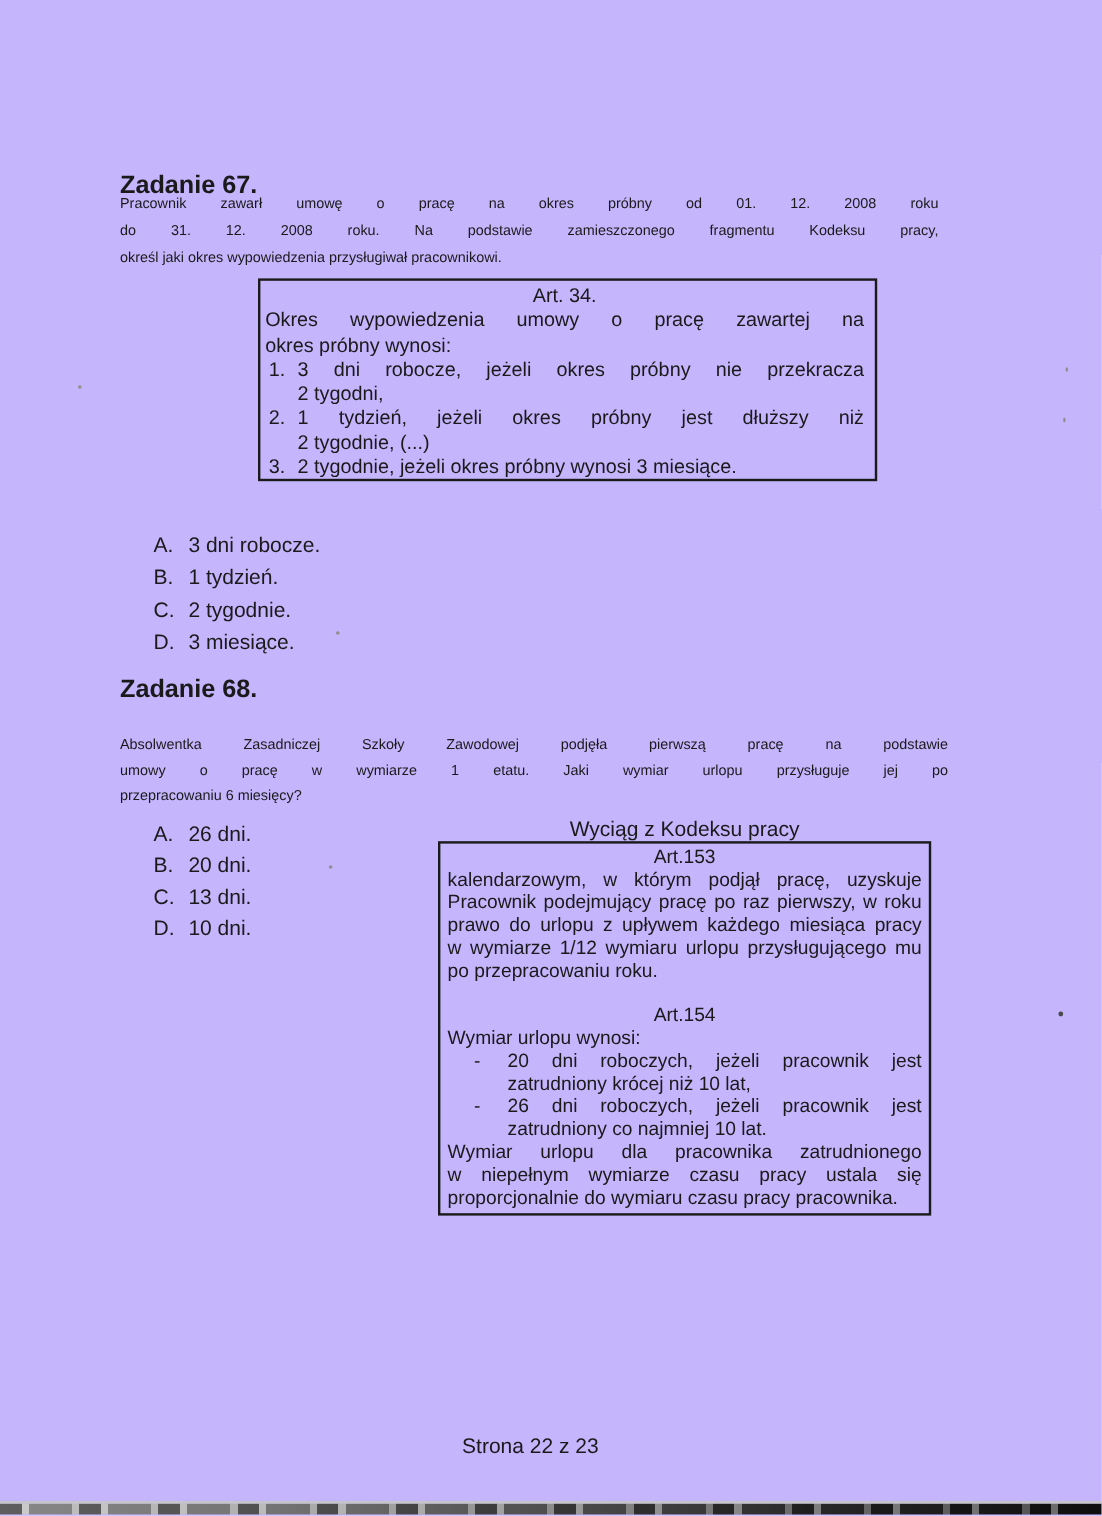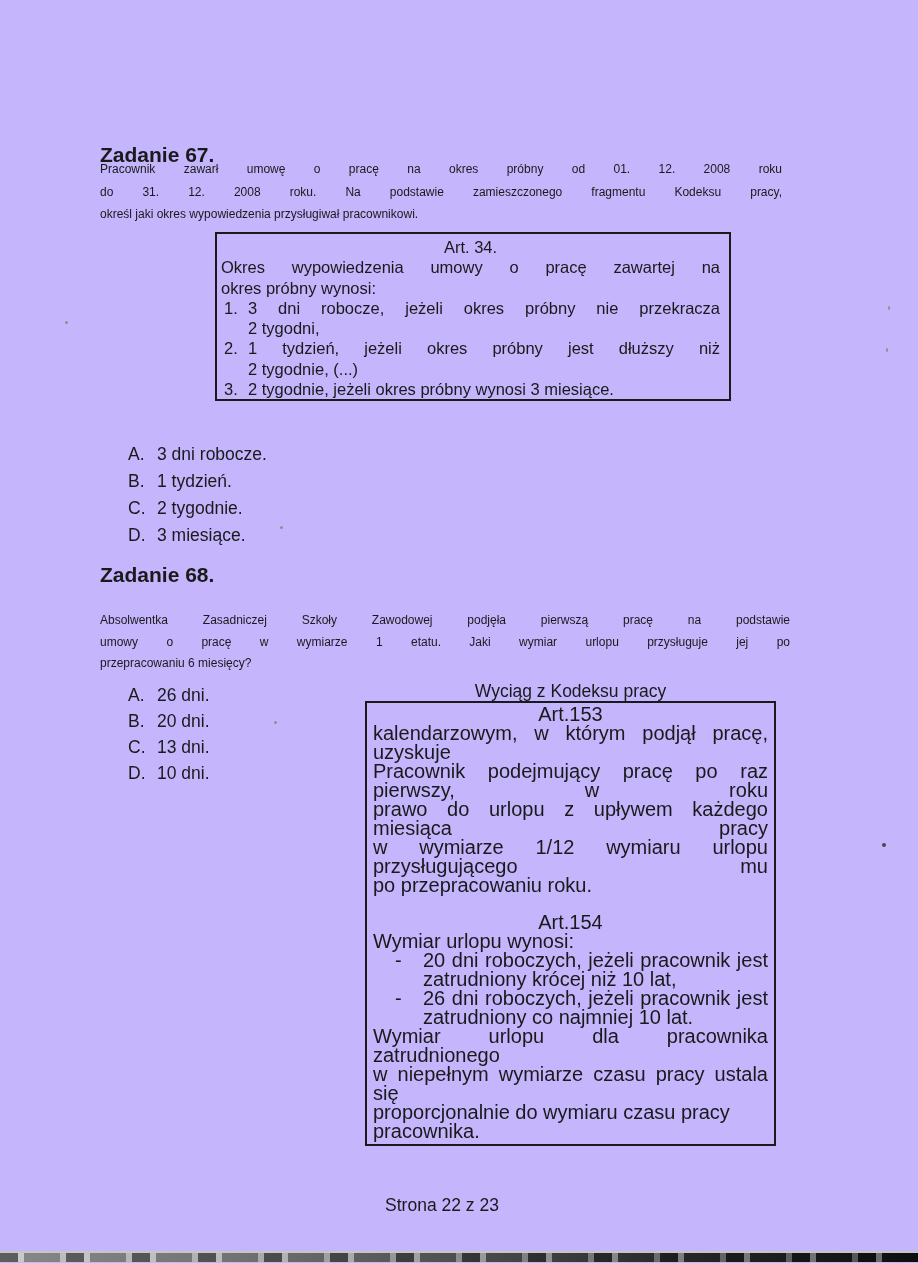--- a/index.html
+++ b/index.html
@@ -34,21 +34,21 @@
   #t68-intro{left:100px;top:610px;width:690px;line-height:21.5px;}
 
   #t68-options{left:128px;top:685px;font-size:17.5px;}
   #t68-options .opt{height:26px;}
 
   #excerpt-col{left:365px;top:681px;width:411px;}
   .excerpt-title{text-align:center;font-size:17.5px;height:20px;}
   #box2{
     box-sizing:border-box;width:411px;
     border:2px solid #1a1a1a;padding:2px 6px 3px 6px;
-    font-size:20px;line-height:19px;
+    font-size:16px;line-height:19px;
   }
   .gap{height:18px;}
   .dash-item{position:relative;padding-left:50px;}
   .dash-item .dash{position:absolute;left:22px;top:0;}
 
   #footer{left:0;top:1183px;width:884px;text-align:center;font-size:17.5px;margin-top:12px;}
 
   .speck{position:absolute;border-radius:50%;background:#8f8f8f;}
 
   #scan-band{

